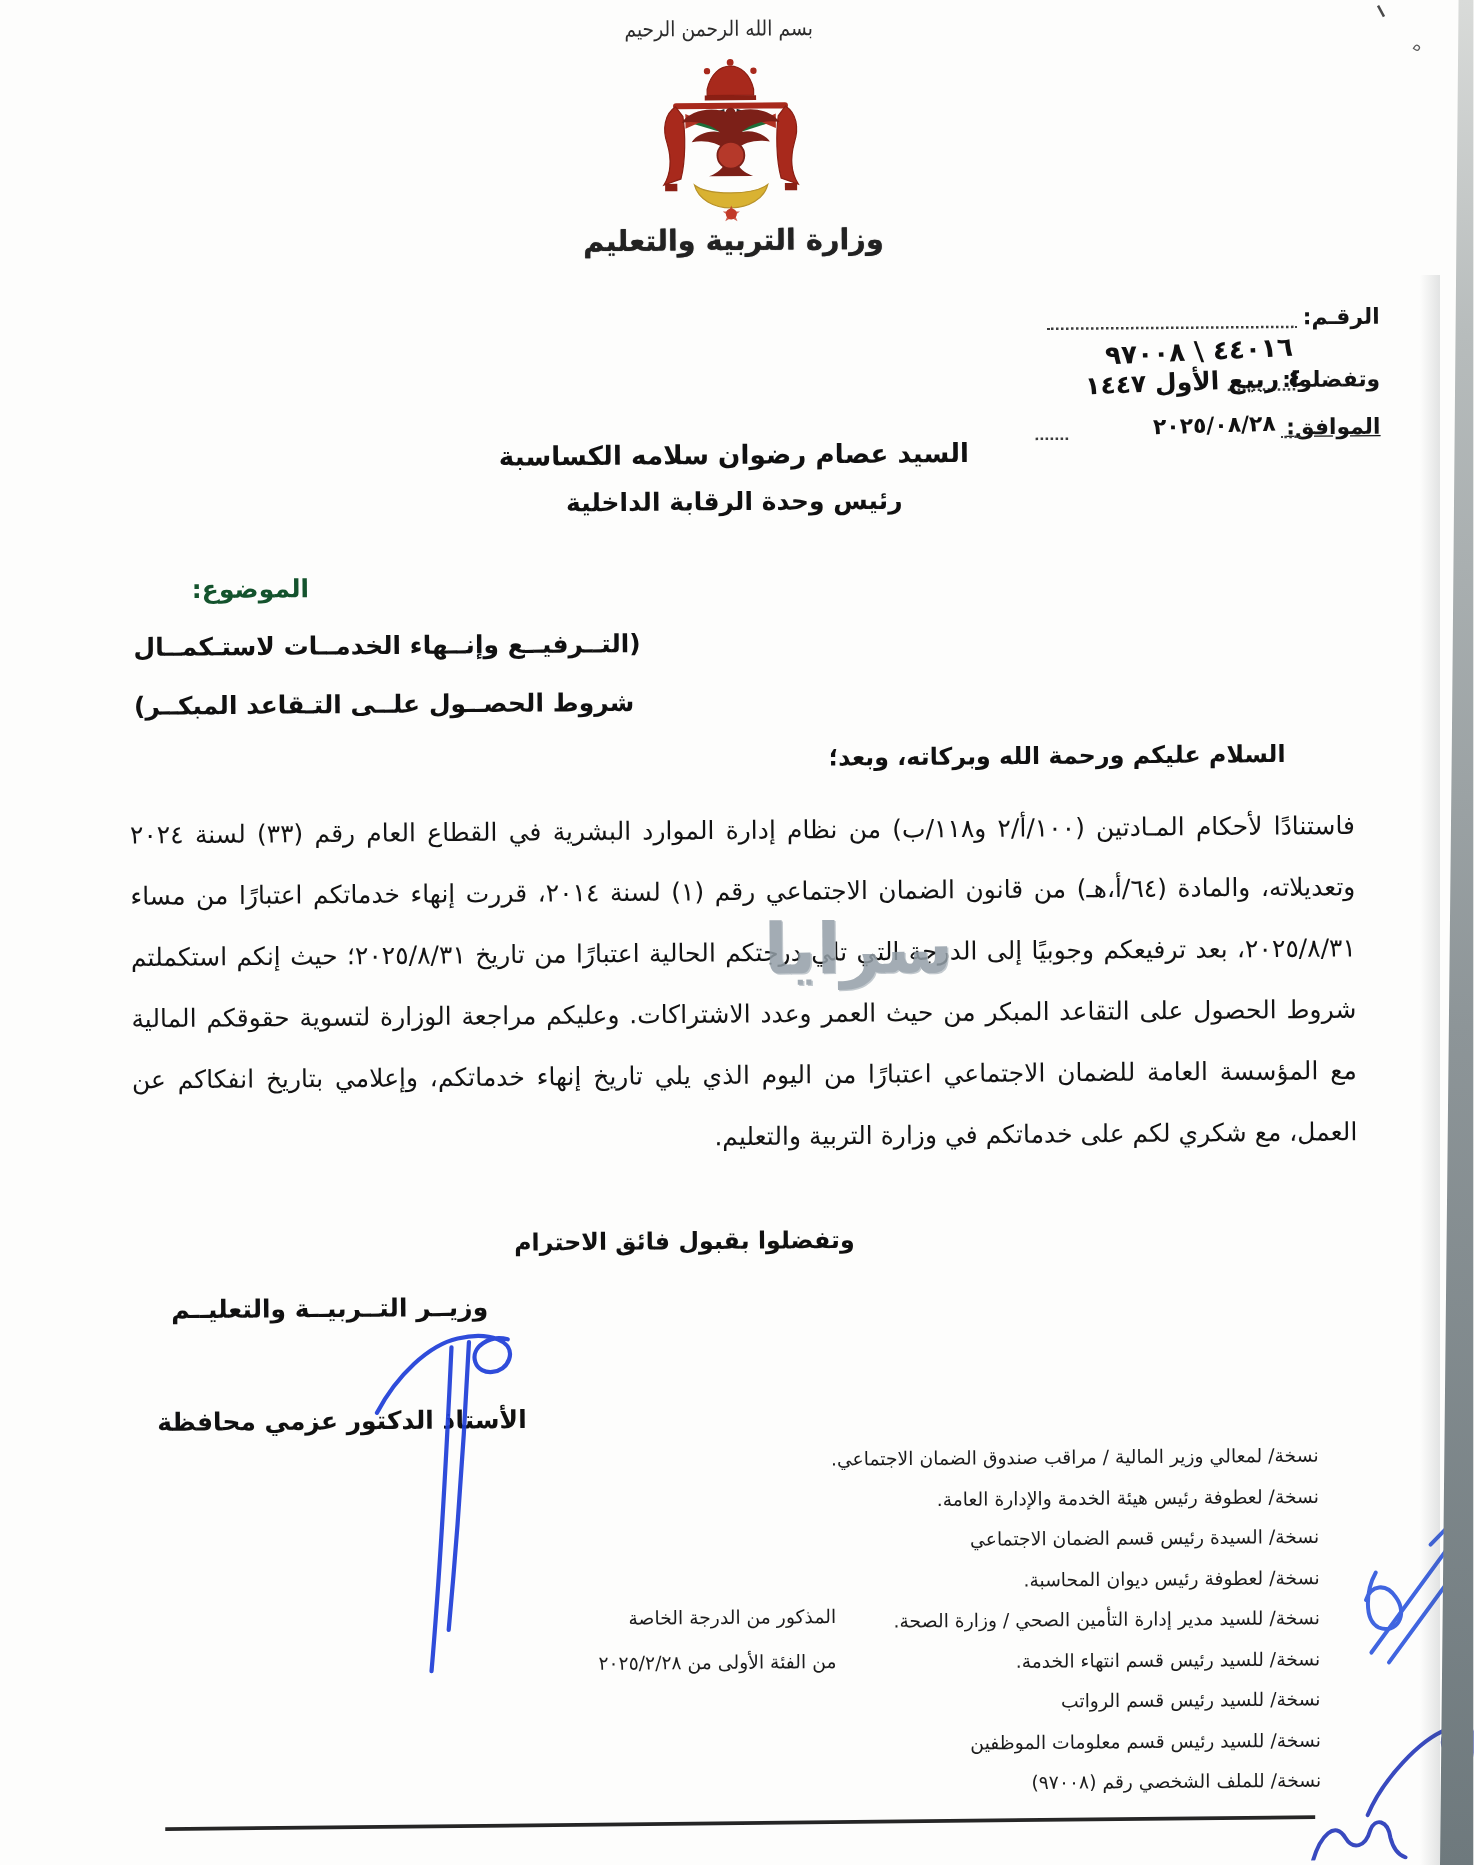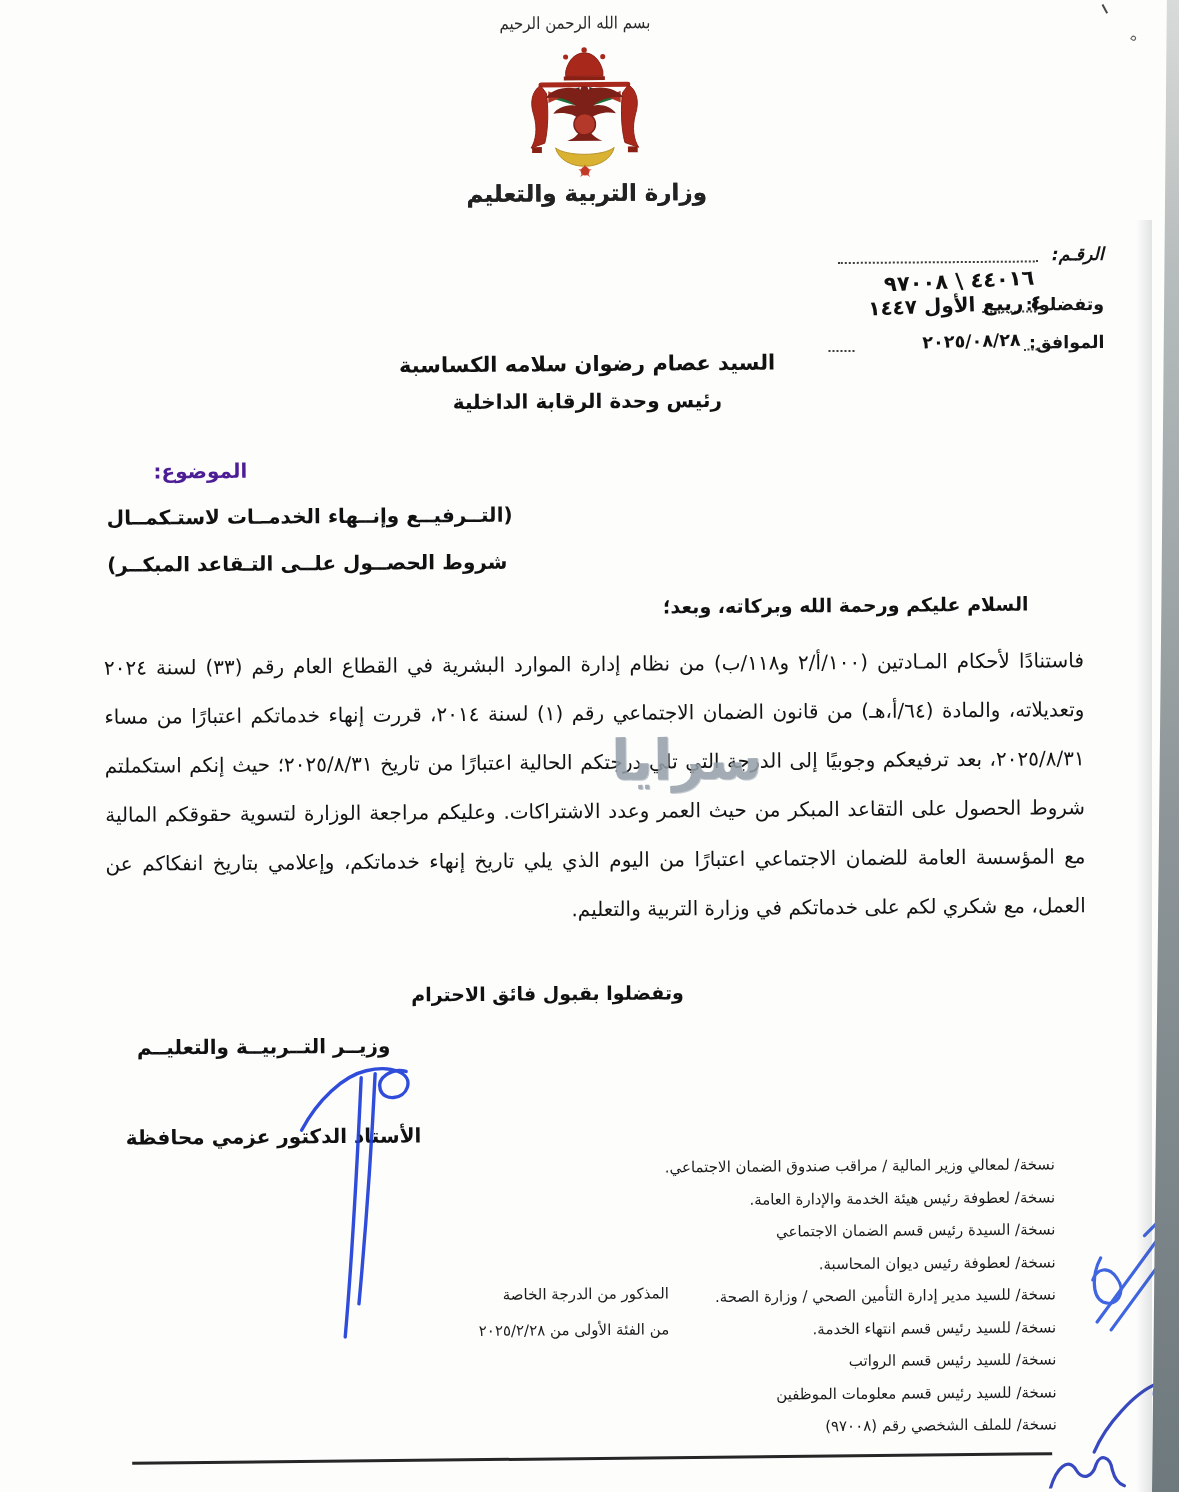--- a/index.html
+++ b/index.html
@@ -14,38 +14,38 @@
     background:linear-gradient(90deg,rgba(0,0,0,0) 0%,rgba(60,70,75,.14) 100%);}
   
   .bismillah{position:absolute;left:445px;top:14px;width:270px;text-align:center;
     font-size:15px;color:#2c2c2c;transform:scaleY(1.12);direction:rtl;}
   .emblem{position:absolute;left:505px;top:46px;width:168px;height:132px;}
   .ministry{position:absolute;left:448px;top:180px;width:285px;text-align:center;
     font-size:23px;font-weight:bold;color:#222;direction:rtl;text-shadow:0 0 .6px #333;}
   
   .meta{position:absolute;top:248px;right:72px;width:320px;height:135px;direction:rtl;}
   .m-label{position:absolute;right:0;font-weight:bold;font-size:17.5px;color:#151515;white-space:nowrap;}
-  .lab-num{top:0;font-style:italic;} .lab-date{top:50px;} .lab-corr{top:88px;}
+  .lab-num{top:0;} .lab-date{top:50px;} .lab-corr{top:88px;text-decoration:underline;}
   .dotline{position:absolute;border-bottom:2.4px dotted #3c3c3c;height:1px;}
   .dots-num{right:66px;top:16px;width:200px;}
   .dots-date{right:68px;top:66px;width:54px;}
   .dots-corr-a{right:64px;top:104px;width:16px;}
   .dots-corr-b{right:250px;top:104px;width:26px;}
   .num-val{position:absolute;right:70px;top:24px;font-size:21px;font-weight:bold;color:#111;
     direction:ltr;letter-spacing:3px;transform:rotate(-2.2deg);white-space:nowrap;}
   .date-val{position:absolute;right:62px;top:48px;font-size:20px;font-weight:bold;color:#111;
     transform:rotate(-1.8deg);white-space:nowrap;direction:rtl;}
   .corr-val{position:absolute;right:84px;top:86px;font-size:17.5px;font-weight:bold;color:#111;
     direction:ltr;letter-spacing:1px;transform:rotate(-1.2deg);white-space:nowrap;}
   
   .addressee{position:absolute;left:0;right:0;top:352px;text-align:center;direction:rtl;}
   .addr-name{font-size:21px;font-weight:bold;color:#111;}
   .addr-title{margin-top:13px;font-size:20px;font-weight:bold;color:#111;}
   
-  .subj-label{position:absolute;left:155px;top:456px;font-size:20px;font-weight:bold;direction:rtl;color:#4c1d95;}
+  .subj-label{position:absolute;left:155px;top:456px;font-size:20px;font-weight:bold;direction:rtl;color:#14532d;}
   .subj-line1{position:absolute;left:108px;top:502px;font-size:20px;font-weight:bold;direction:rtl;white-space:nowrap;color:#111;}
   .subj-line2{position:absolute;left:108px;top:549px;font-size:20px;font-weight:bold;direction:rtl;white-space:nowrap;color:#111;}
   
   .greeting{position:absolute;right:150px;top:596px;font-size:19px;font-weight:bold;direction:rtl;color:#111;}
   .body-par{position:absolute;left:104px;top:640px;width:980px;direction:rtl;
     text-align:justify;text-align-last:right;font-size:20px;line-height:49px;color:#131313;}
   .closing{position:absolute;left:375px;top:982px;width:340px;text-align:center;
     font-size:19px;font-weight:bold;direction:rtl;color:#111;}
   
   .min-title{position:absolute;left:134px;top:1032px;font-size:20px;font-weight:bold;direction:rtl;white-space:nowrap;color:#111;}

